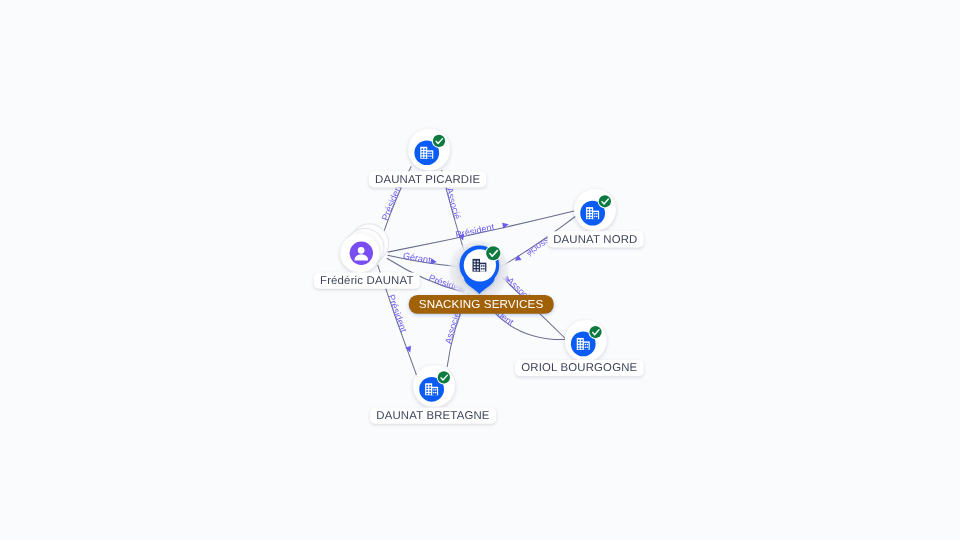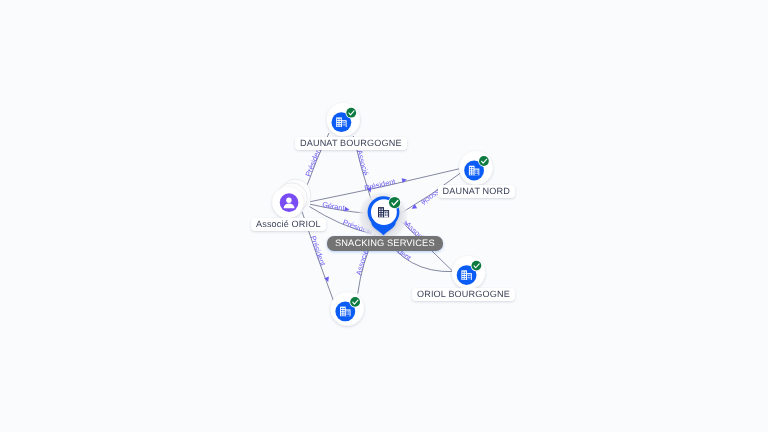--- a/index.html
+++ b/index.html
@@ -6,21 +6,21 @@
   body{width:768px;height:432px;background:#fafbfd;overflow:hidden;
        font-family:"Liberation Sans",sans-serif;-webkit-font-smoothing:antialiased;
        text-rendering:geometricPrecision;}
   *{-webkit-font-smoothing:antialiased;}
   #stage{position:relative;width:768px;height:432px;background:#fafbfd;}
   svg.graph{position:absolute;left:0;top:0;width:768px;height:432px;}
   #labels{position:absolute;left:0;top:0;width:768px;height:432px;}
   .nodelabel{position:absolute;background:#fff;-webkit-font-smoothing:antialiased;border-radius:4px;
      box-shadow:0 1px 2.5px rgba(40,45,75,.16);color:#3d4259;font-size:9.1px;
      padding:0 5px;white-space:nowrap;line-height:13.5px;letter-spacing:.15px;}
-  .nodelabel.sel{background:#737373;color:#fff;border-radius:7px;font-size:9.3px;
+  .nodelabel.sel{background:#a16207;color:#fff;border-radius:7px;font-size:9.3px;
      padding:0 8px;line-height:15px;box-shadow:0 1px 3px rgba(19,102,239,.30);letter-spacing:.1px;}
 </style>
 </head>
 <body>
 
 <div id="stage">
   <svg class="graph" viewBox="0 0 768 432">
     <defs>
       <filter id="nodeShadow" x="-70%" y="-70%" width="260%" height="260%">
         <feDropShadow dx="0" dy="1.1" stdDeviation="1.5" flood-color="#2a2f4d" flood-opacity="0.17"></feDropShadow>
@@ -219,19 +219,20 @@
           </g>
           <g>
             <circle cx="394.6" cy="202.54999999999998" r="6.45" fill="#ffffff"></circle>
             <circle cx="394.6" cy="202.54999999999998" r="5.65" fill="#0d7a40"></circle>
             <path d="M391.94 202.89 l1.81 2.15 4.07 -4.52" fill="none" stroke="#ffffff" stroke-width="1.27" stroke-linecap="round" stroke-linejoin="round"></path>
           </g>
         </g>
       </g>
   </svg>
   <div id="labels">
-      <div class="nodelabel" style="left: 295px; top: 136.6px;">DAUNAT BOURGOGNE</div>
+      <div class="nodelabel" style="left: 295px; top: 136.6px;">DAUNAT PICARDIE</div>
       <div class="nodelabel" style="left: 437.5px; top: 184.5px; text-align: right;">DAUNAT NORD</div>
       <div class="nodelabel" style="left: 412px; top: 287.5px;">ORIOL BOURGOGNE</div>
-      <div class="nodelabel" style="left: 251px; top: 217.5px;">Associé ORIOL</div>
+      <div class="nodelabel" style="left: 296px; top: 325.5px;">DAUNAT BRETAGNE</div>
+      <div class="nodelabel" style="left: 251px; top: 217.5px;">Frédéric DAUNAT</div>
       <div class="nodelabel sel" style="left: 327px; top: 236px;">SNACKING SERVICES</div>
     </div>
 </div>
 
 </body></html>

